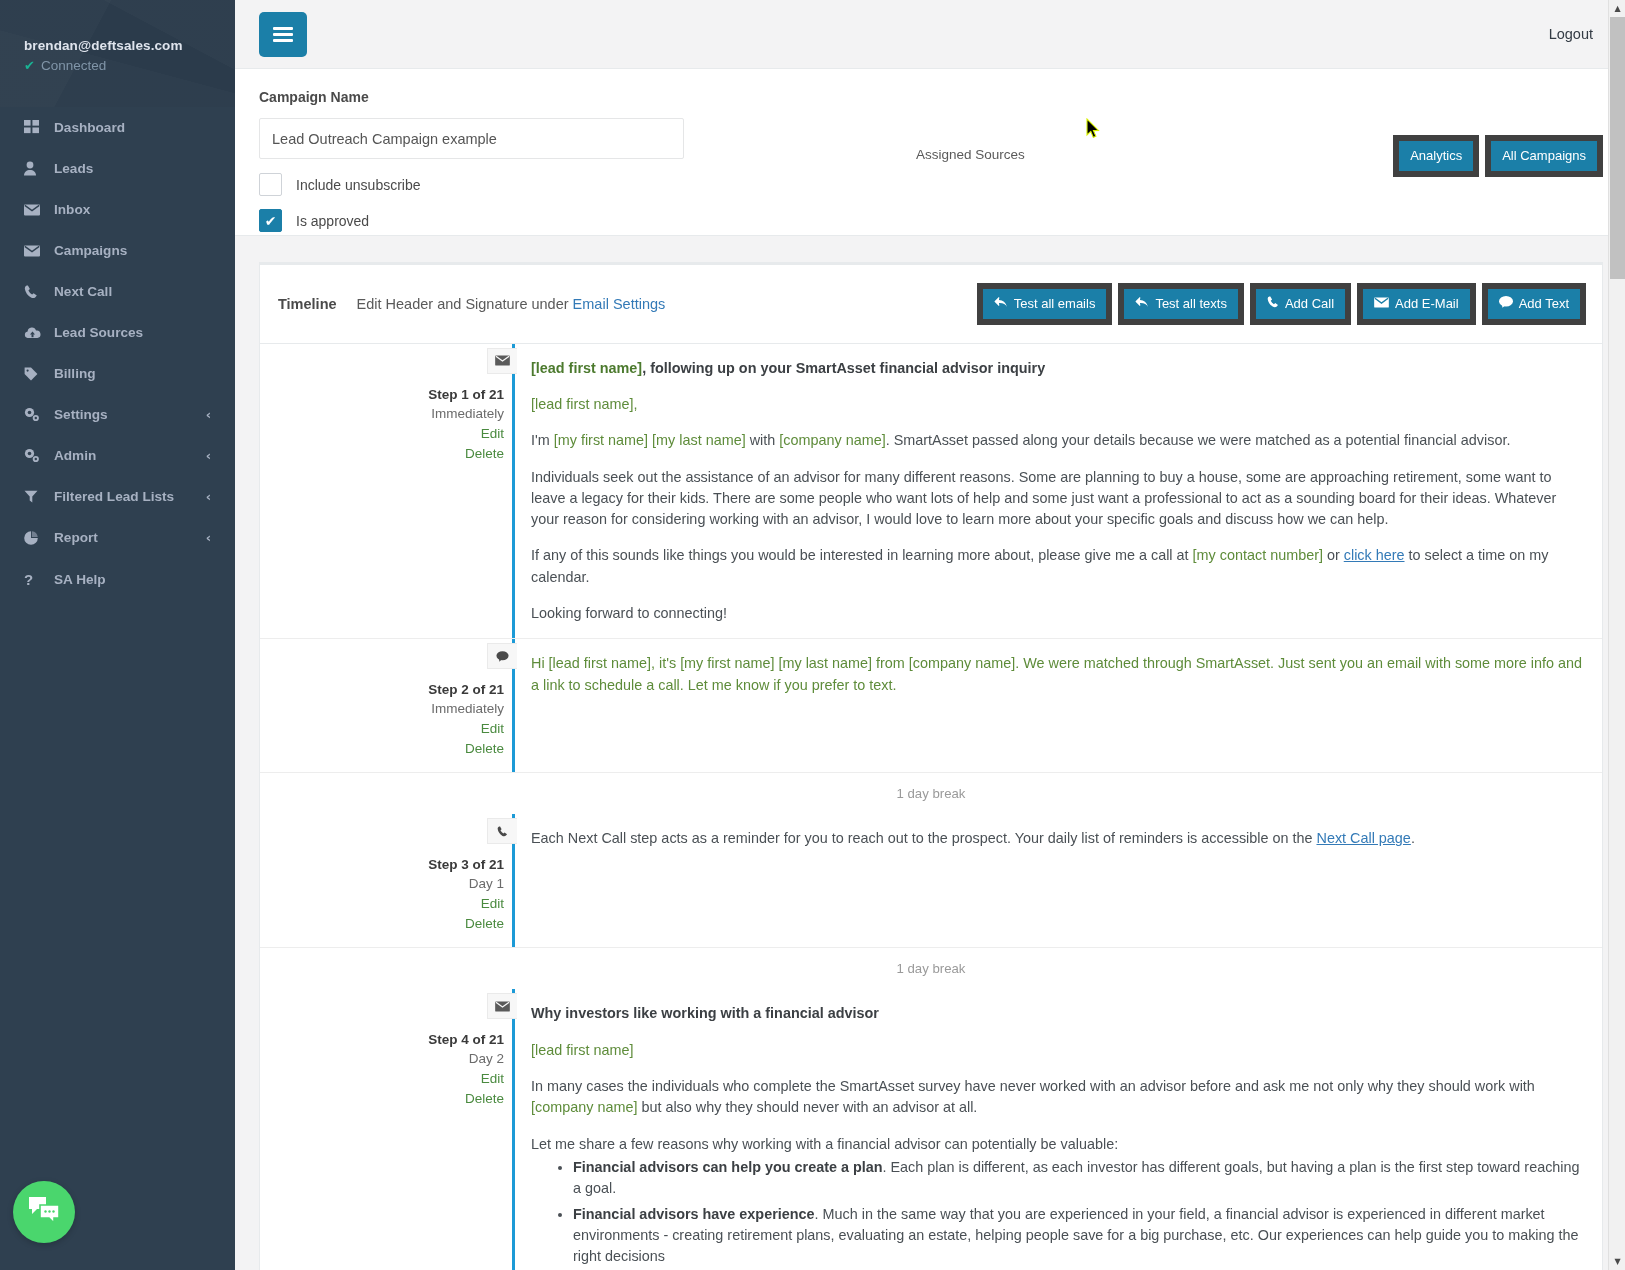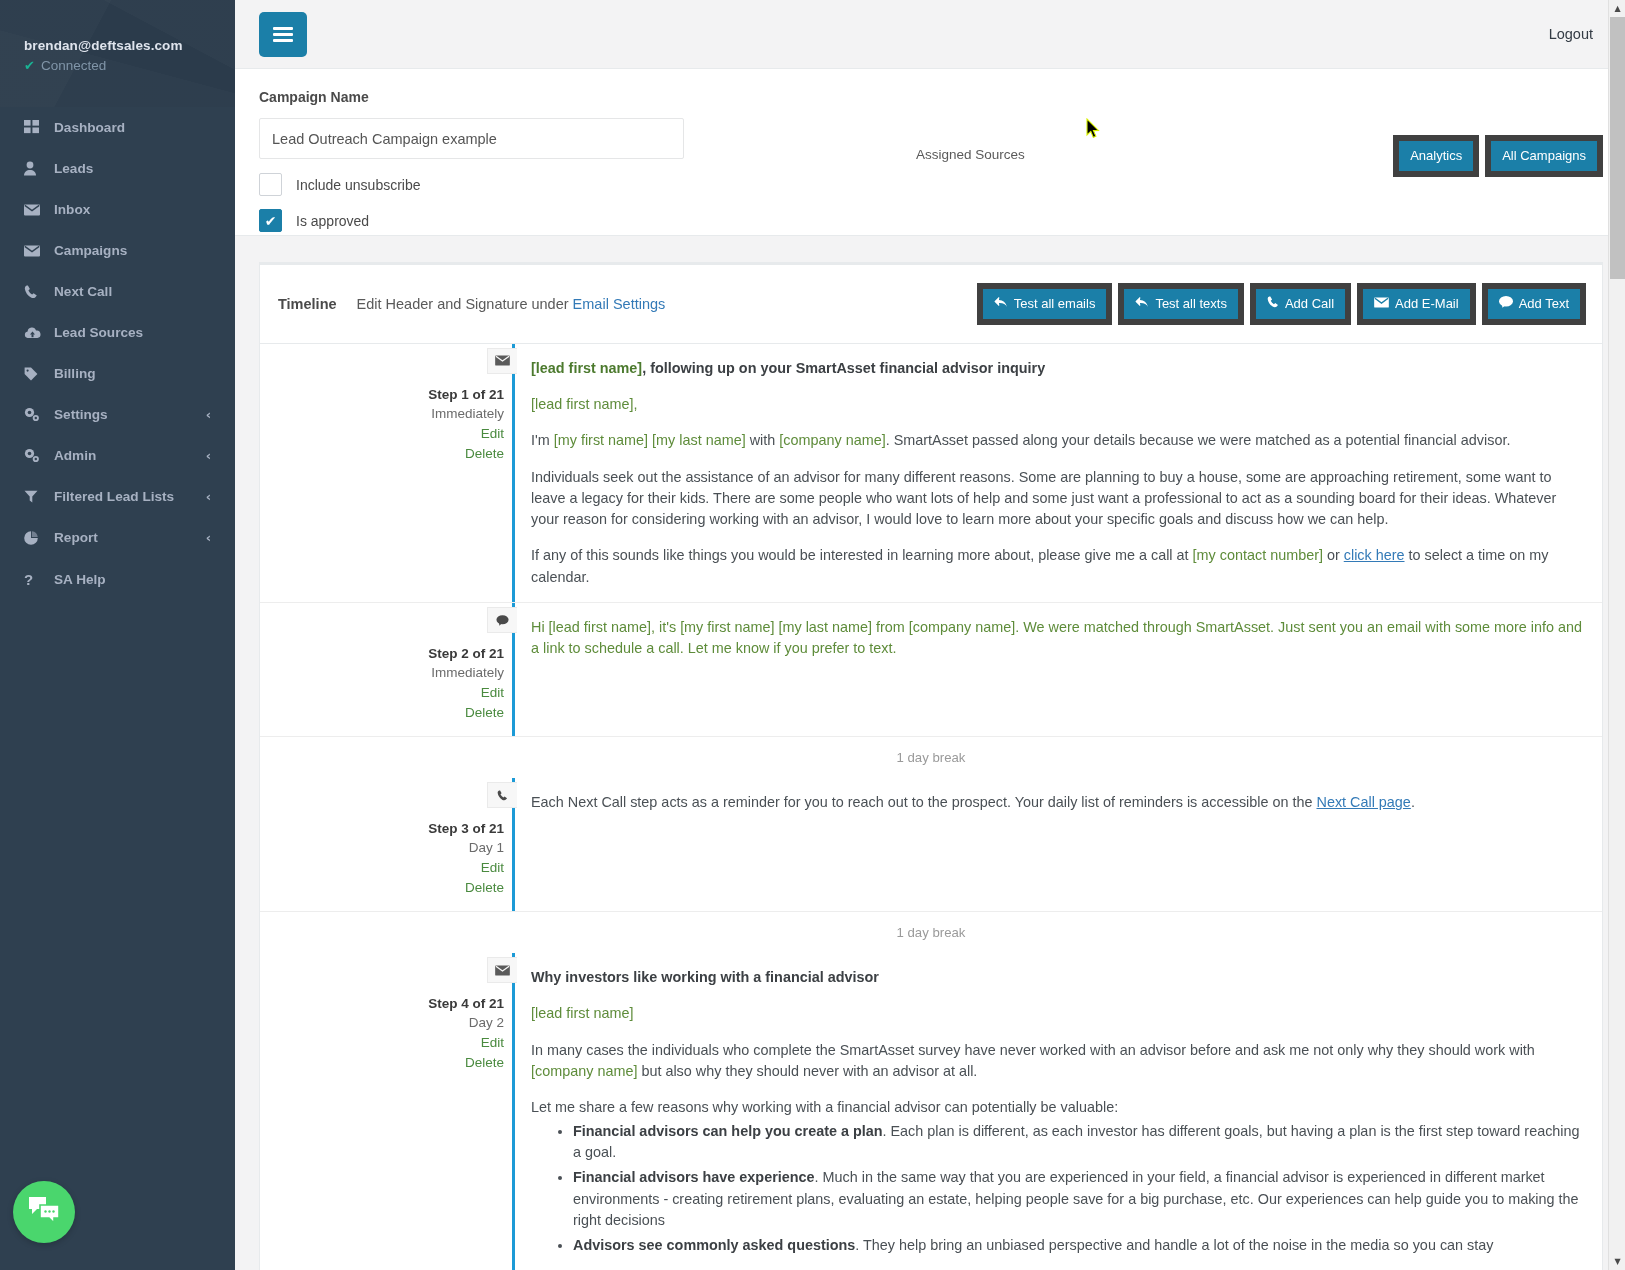--- a/index.html
+++ b/index.html
@@ -456,20 +456,21 @@
             <div class="step-when">Immediately</div>
             <div class="step-act">Edit</div>
             <div class="step-act">Delete</div>
           </div>
           <div class="step-body">
             <p class="subject"><span class="ph">[lead first name]</span><span>, following up on your SmartAsset financial advisor inquiry</span></p>
             <p><span class="ph">[lead first name]</span><span class="ph">,</span></p>
             <p><span>I'm </span><span class="ph">[my first name]</span><span> </span><span class="ph">[my last name]</span><span> with </span><span class="ph">[company name]</span><span>. SmartAsset passed along your details because we were matched as a potential financial advisor.</span></p>
             <p>Individuals seek out the assistance of an advisor for many different reasons. Some are planning to buy a house, some are approaching retirement, some want to leave a legacy for their kids.  There are some people who want lots of help and some just want a professional to act as a sounding board for their ideas. Whatever your reason for considering working with an advisor, I would love to learn more about your specific goals and discuss how we can help.</p>
             <p><span>If any of this sounds like things you would be interested in learning more about, please give me a call at </span><span class="ph">[my contact number]</span><span> or </span><a class="lnk" href="#">click here</a><span> to select a time on my calendar.</span></p>
+            <p>Looking forward to connecting!</p>
           </div>
         </div>
 
         <div class="step-sep"></div>
 
         <div class="step">
           <div class="step-left">
             <div class="step-icon">
               <svg width="13" height="11" viewBox="0 0 14 12">
                   <ellipse cx="7" cy="5.2" rx="6.6" ry="4.9" fill="#4a4a4a"></ellipse>

